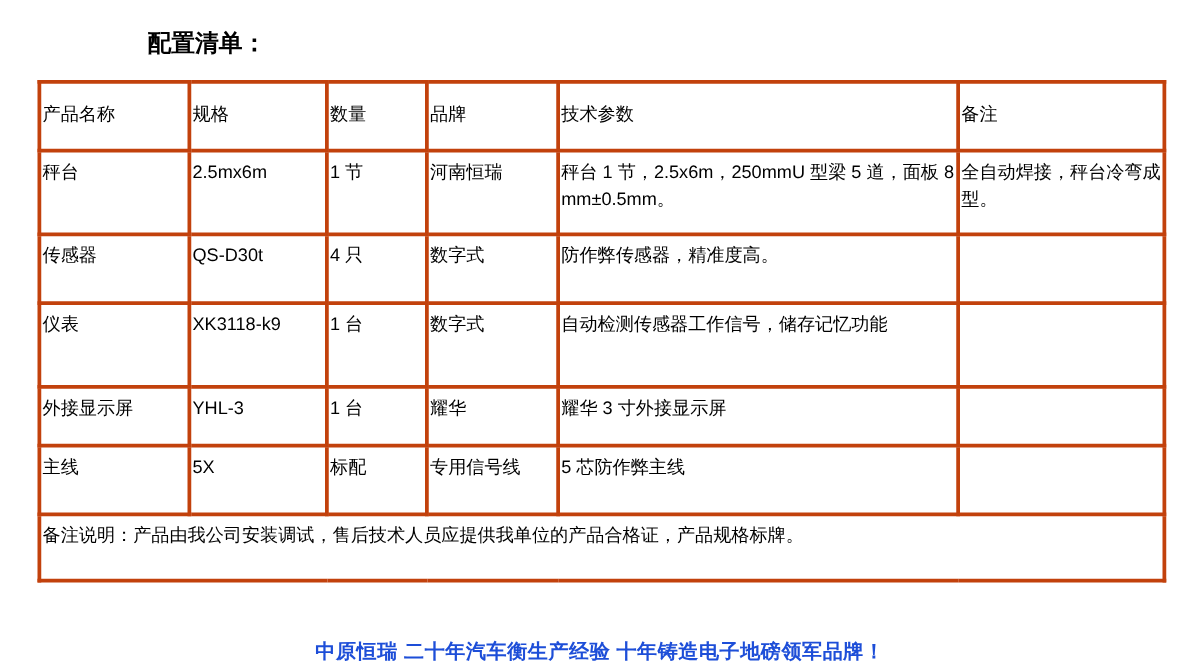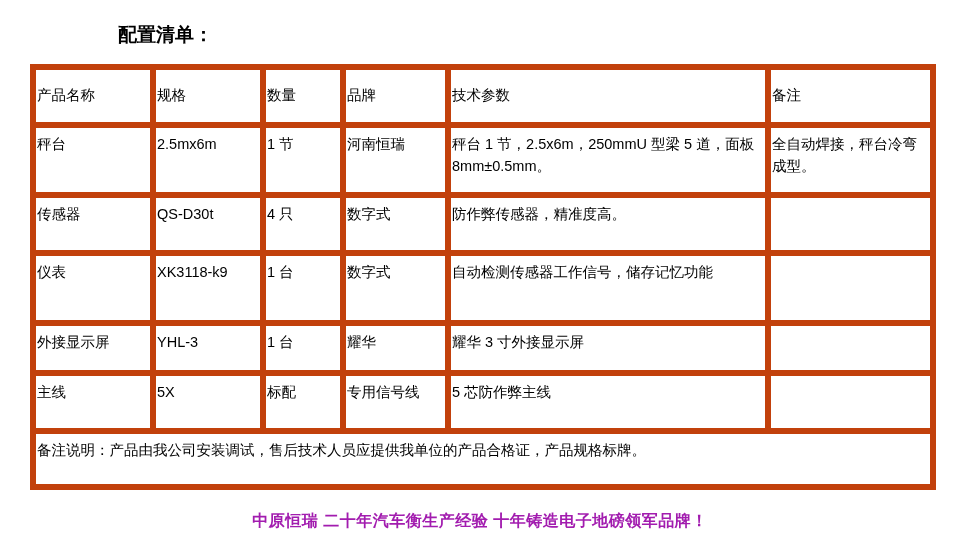--- a/index.html
+++ b/index.html
@@ -36,21 +36,21 @@
   }
   .table-wrap {
     margin: 16px 30px 0 30px;
   }
   table.spec {
     border-collapse: collapse;
     width: 900px;
     table-layout: fixed;
   }
   table.spec td {
-    border: 6px solid #c2410c;
+    border: 3px solid #c2410c;
     padding: 6px 1px;
     font-size: 14.5px;
     vertical-align: top;
     line-height: 1.5;
     word-break: break-all;
   }
   table.spec tr.header-row td {
     height: 40px;
     vertical-align: middle;
   }
@@ -67,21 +67,21 @@
   .note-row td {
     height: 38px;
     vertical-align: middle;
   }
   .footer {
     position: absolute;
     left: 0;
     right: 0;
     bottom: 26px;
     text-align: center;
-    color: #a21caf;
+    color: #1d4ed8;
     font-weight: bold;
     font-size: 16px;
     letter-spacing: 0.5px;
   }
 </style>
 </head>
 <body>
 
 <div class="page">
 

